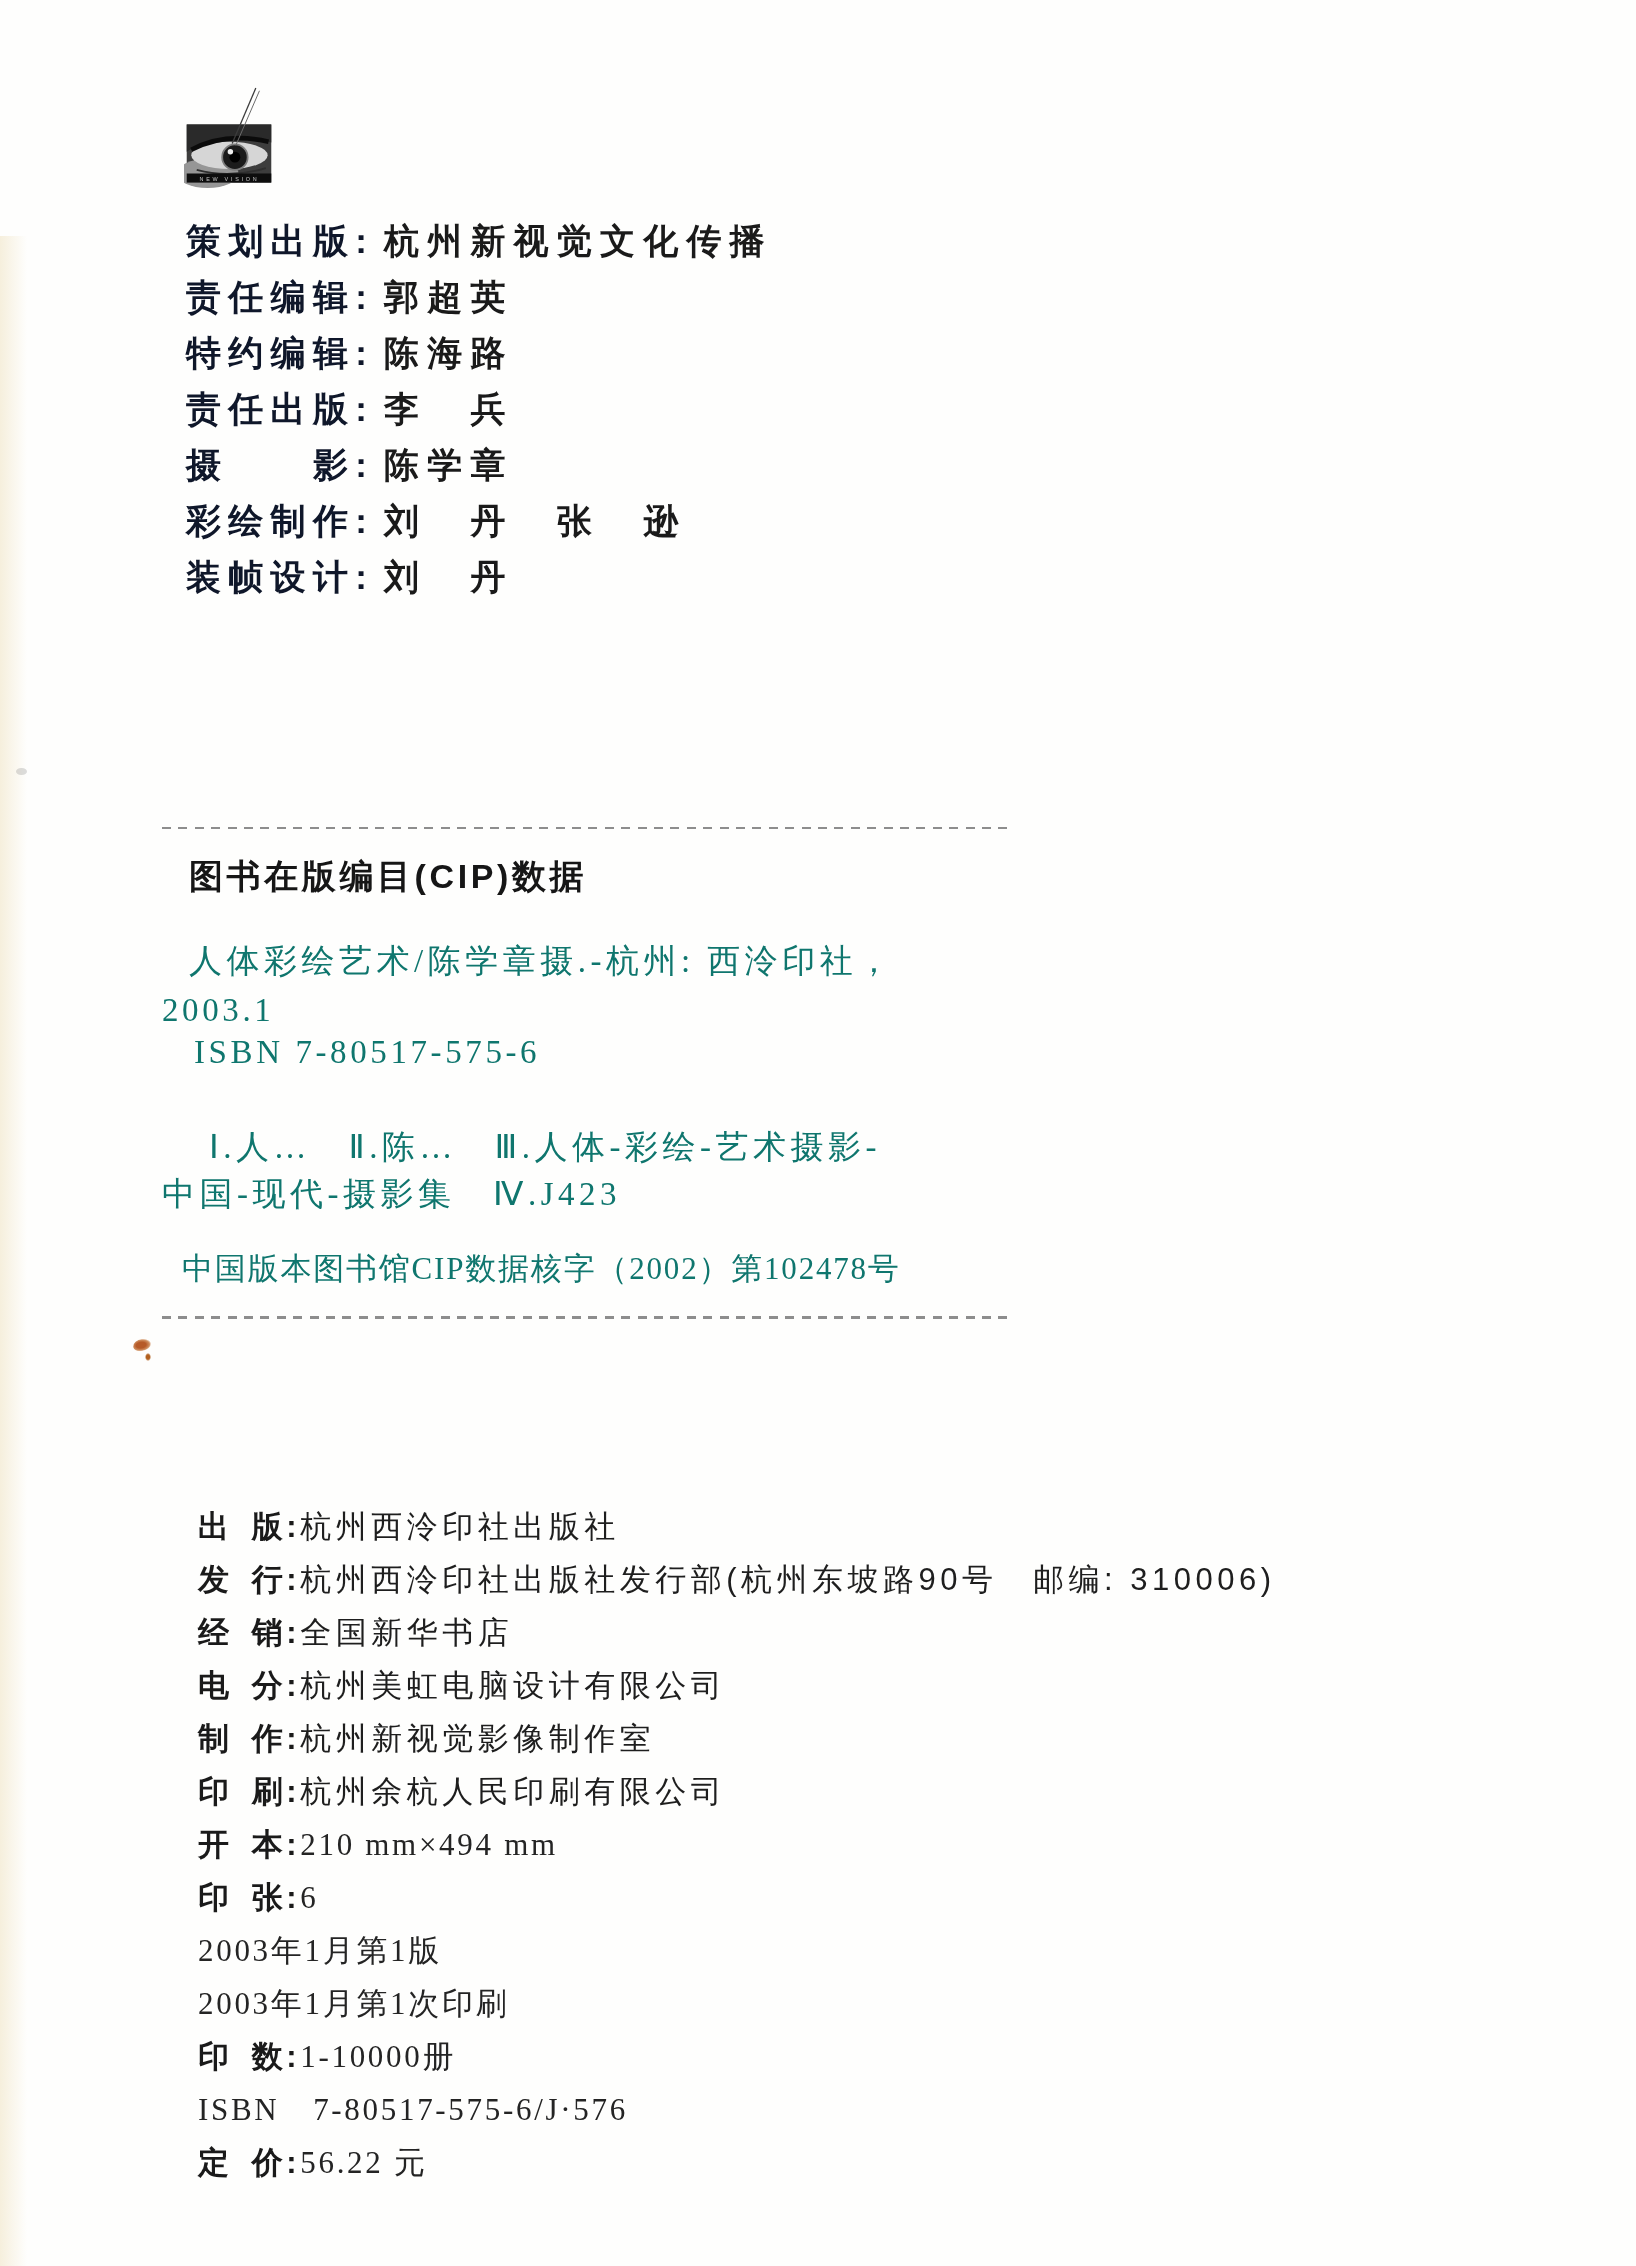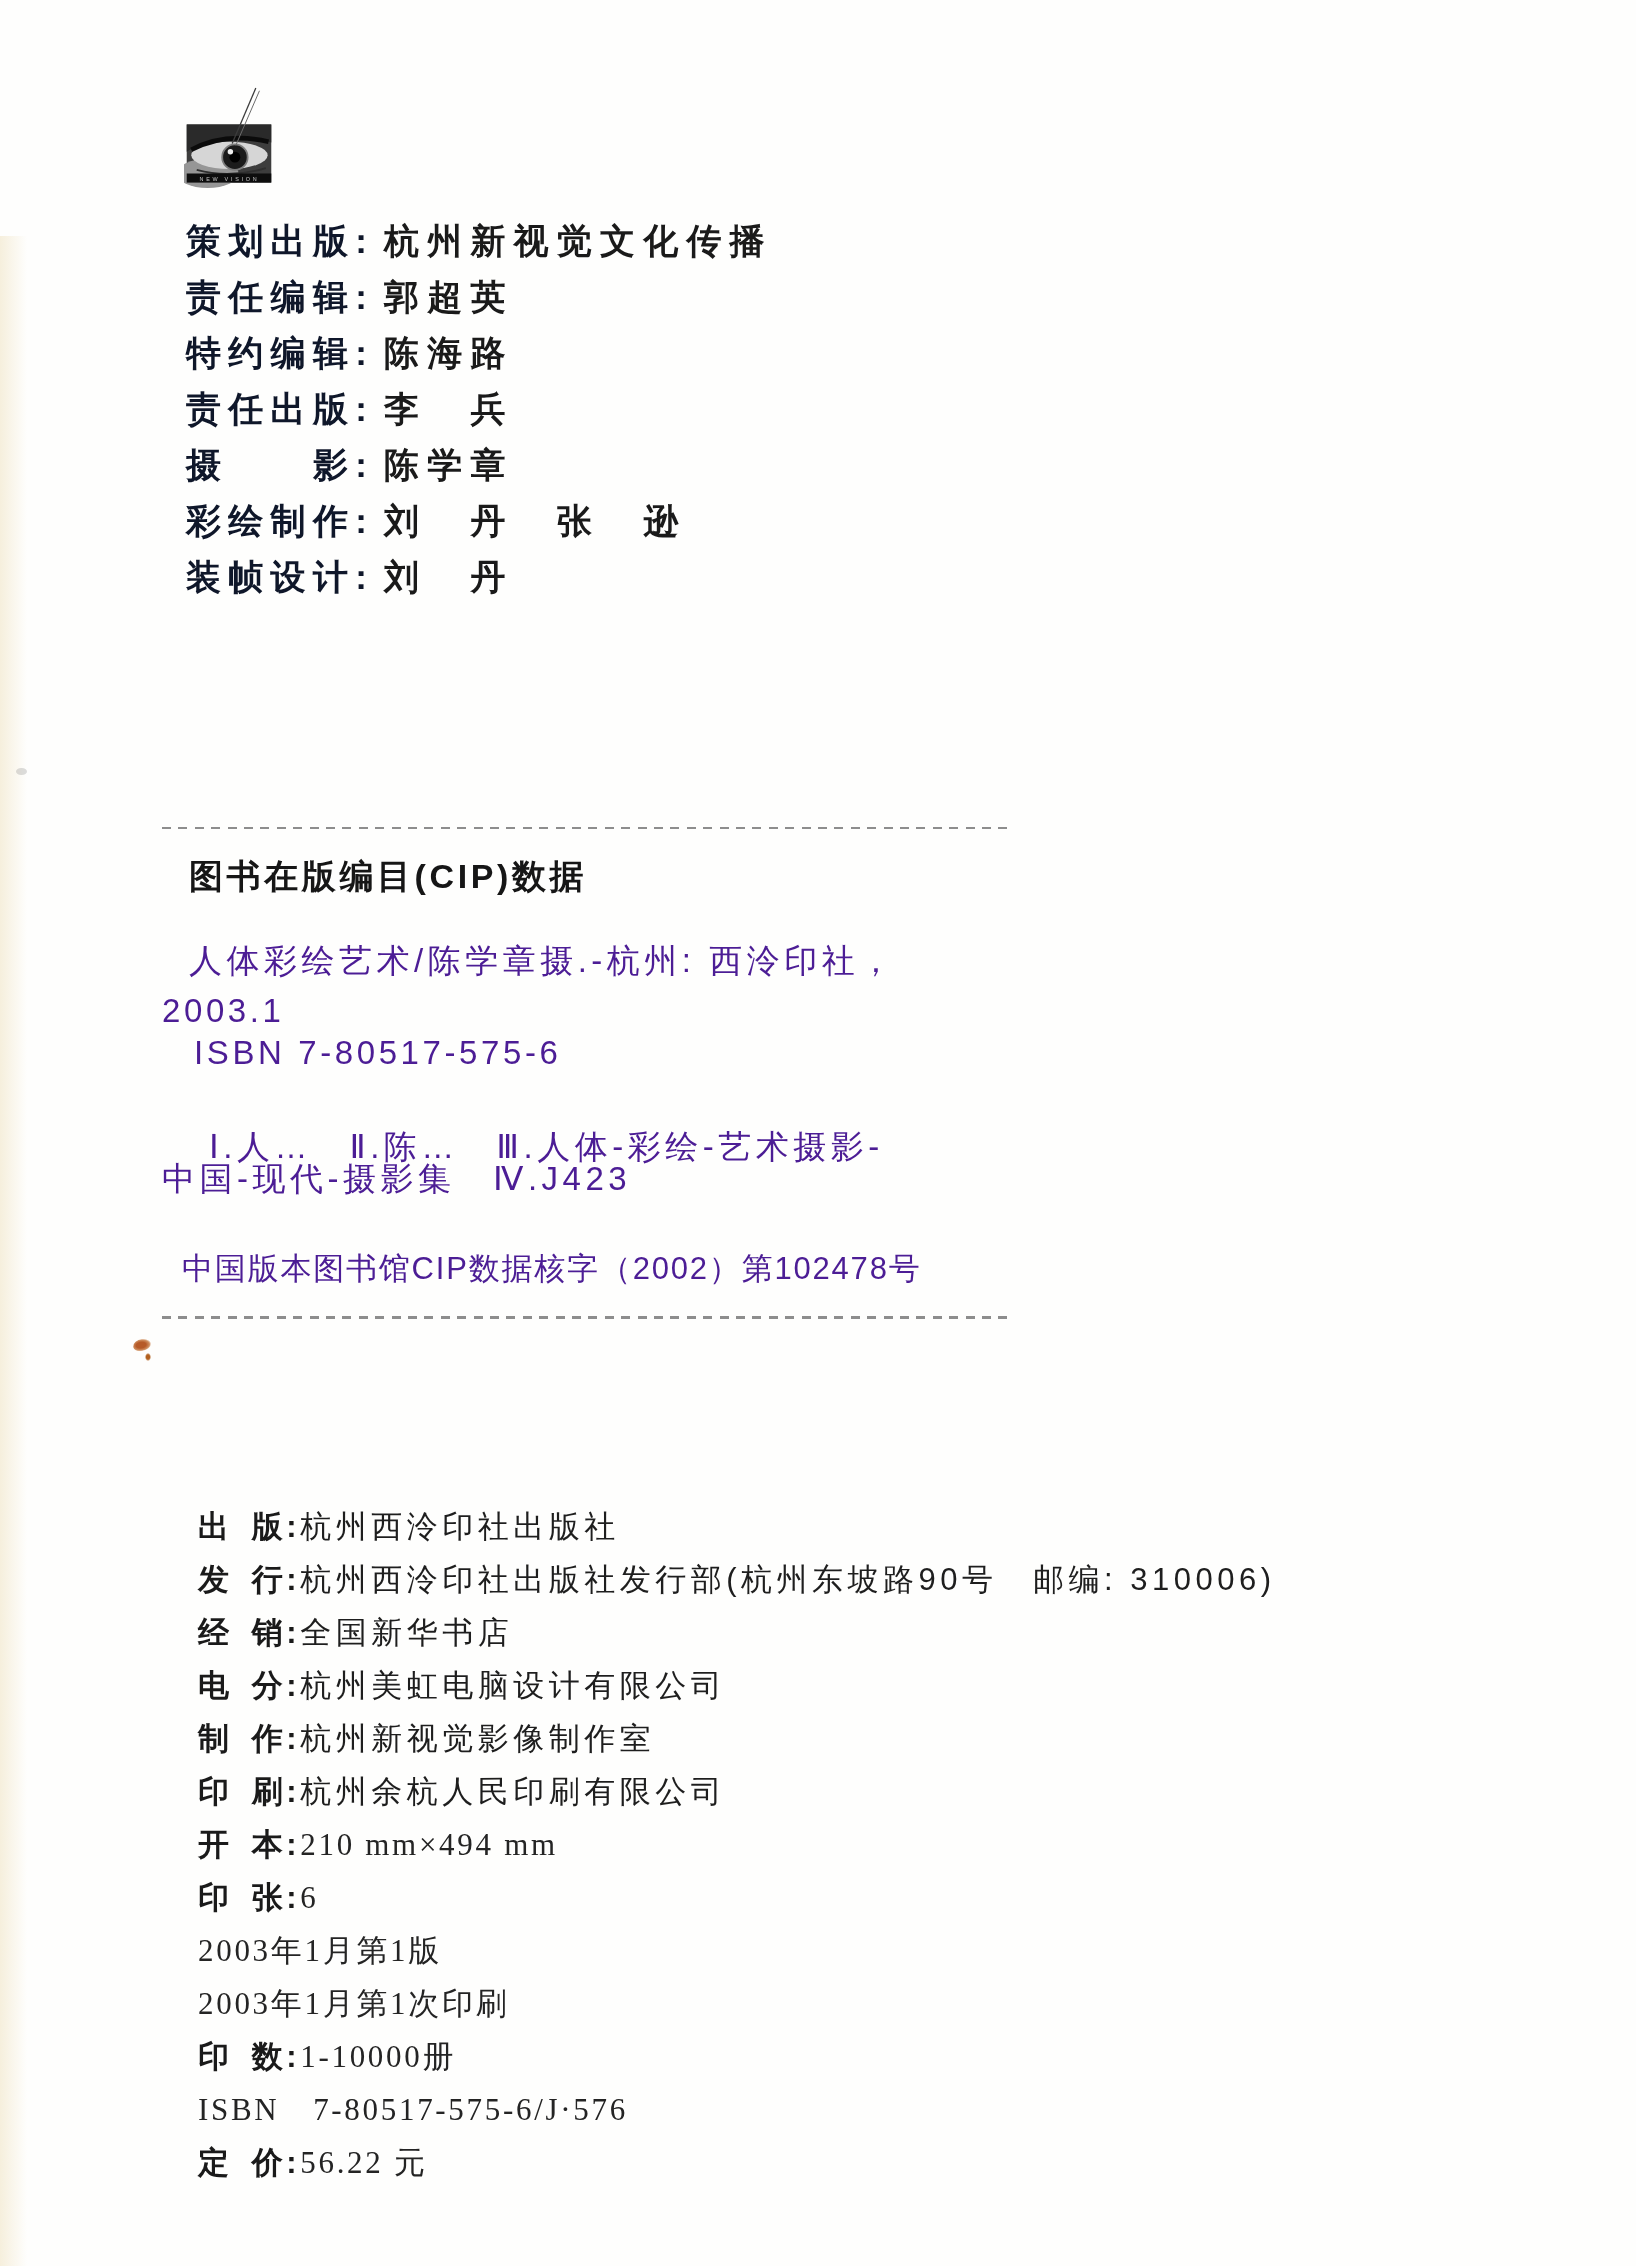--- a/index.html
+++ b/index.html
@@ -35,28 +35,28 @@
     background:repeating-linear-gradient(90deg,#8d8d8d 0 9px,transparent 9px 16.4px);
   }
   .dash-top{top:3.6px;}
   .dash-bottom{top:493px;}
   .cip-title{
     position:absolute;left:27px;top:31px;
     font-size:34px;font-weight:700;letter-spacing:3.6px;color:#161616;
   }
   .cip-l{
     position:absolute;white-space:nowrap;
-    font-family:Liberation Sans, sans-serif;
-    font-size:33px;letter-spacing:4.5px;color:#4c1d95;
+    font-family:Liberation Serif, serif;
+    font-size:33px;letter-spacing:4.5px;color:#0f766e;
   }
   .cip-entry1{left:27px;top:116px;}
   .cip-entry2{left:0px;top:169px;letter-spacing:3.6px;}
   .cip-isbn{left:32px;top:211px;letter-spacing:3.6px;}
   .cip-class1{left:27px;top:302px;margin-left:20px;}
-  .cip-class2{left:0px;top:334px;}
+  .cip-class2{left:0px;top:349px;}
   .cip-record{left:20px;top:425px;font-size:31px;letter-spacing:1.8px;}
   
   .pub{position:absolute;left:162px;top:1506px;}
   .pub .row{height:53px;white-space:nowrap;margin-left:36px;}
   .pub .label{
     display:inline-block;min-width:102px;
     font-size:31px;letter-spacing:3.6px;font-weight:600;color:#1a1a1a;
   }
   .pub .value{font-size:31px;letter-spacing:4.5px;font-weight:500;color:#1e1e1e;}
   .pub .value.serif{

